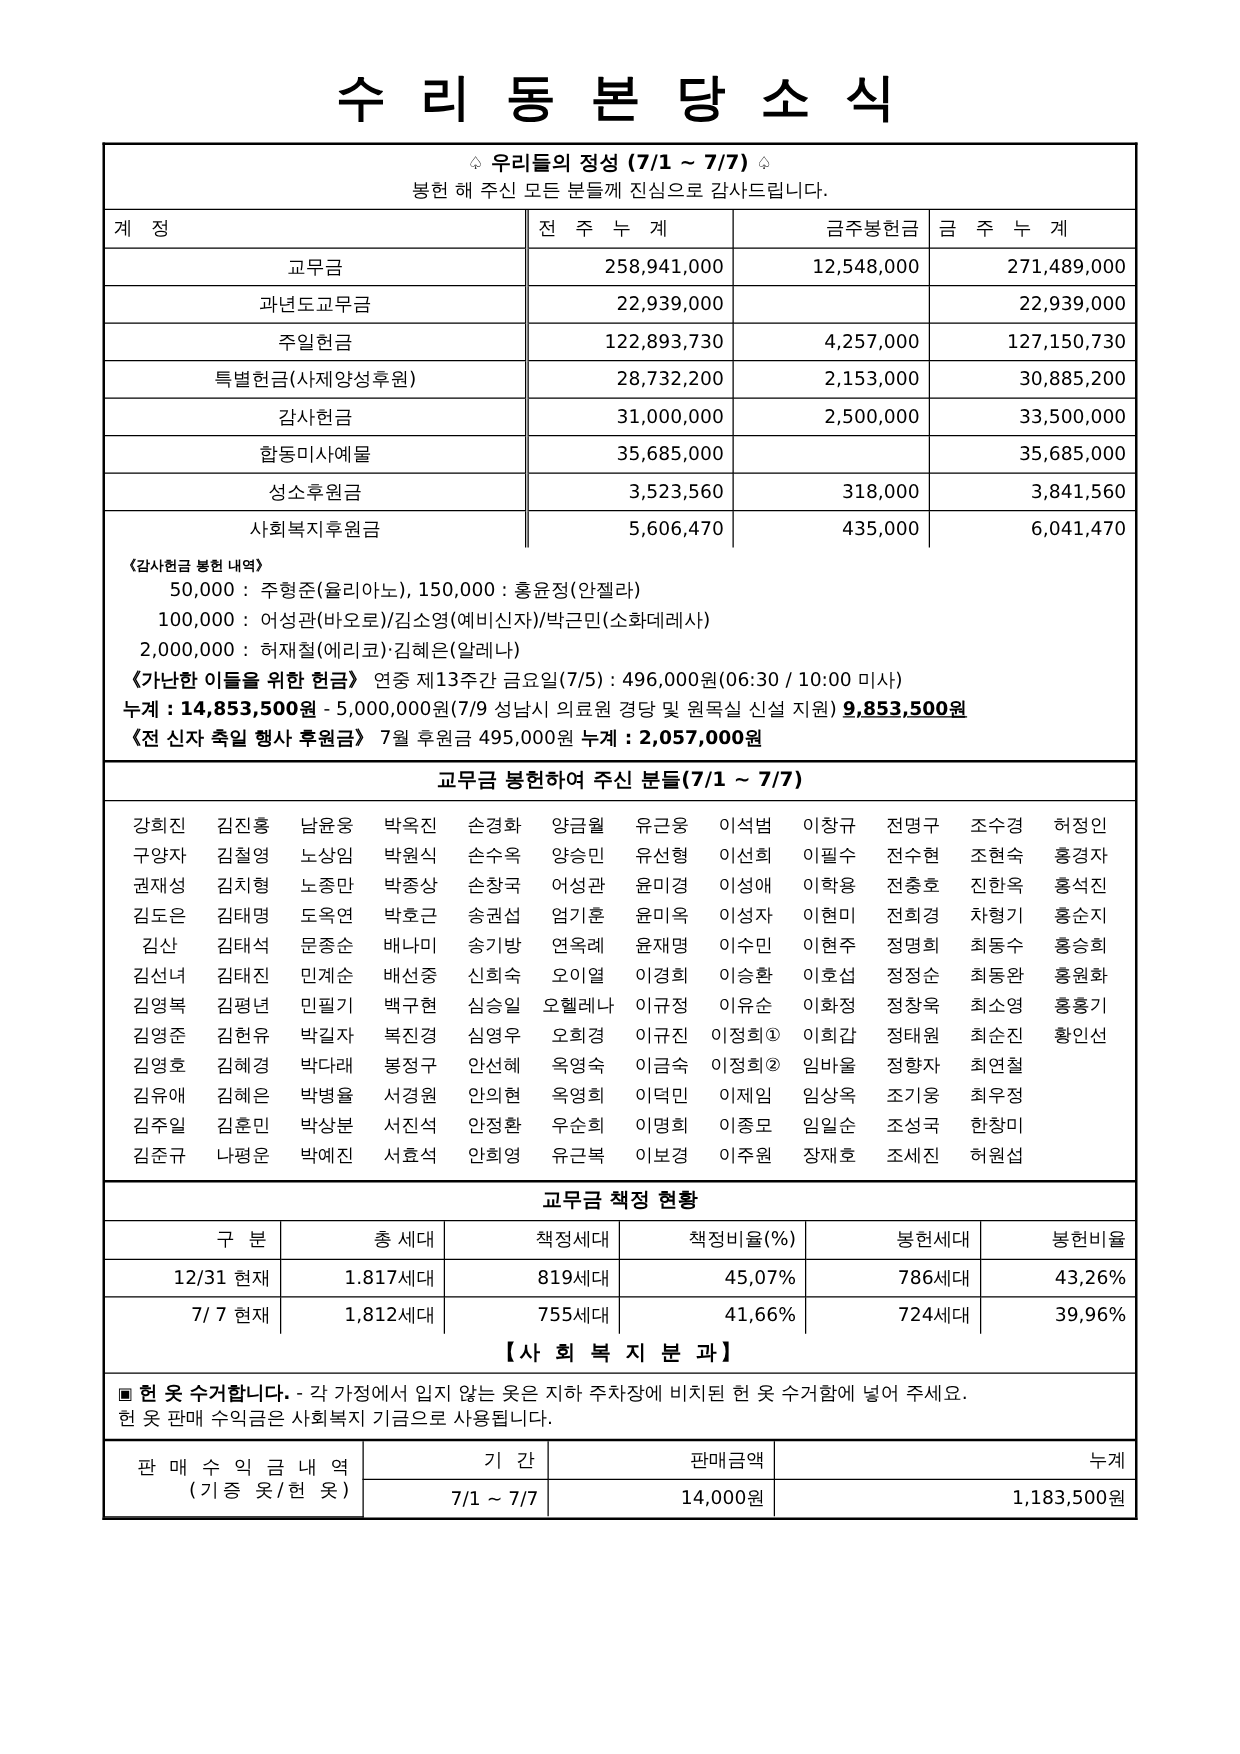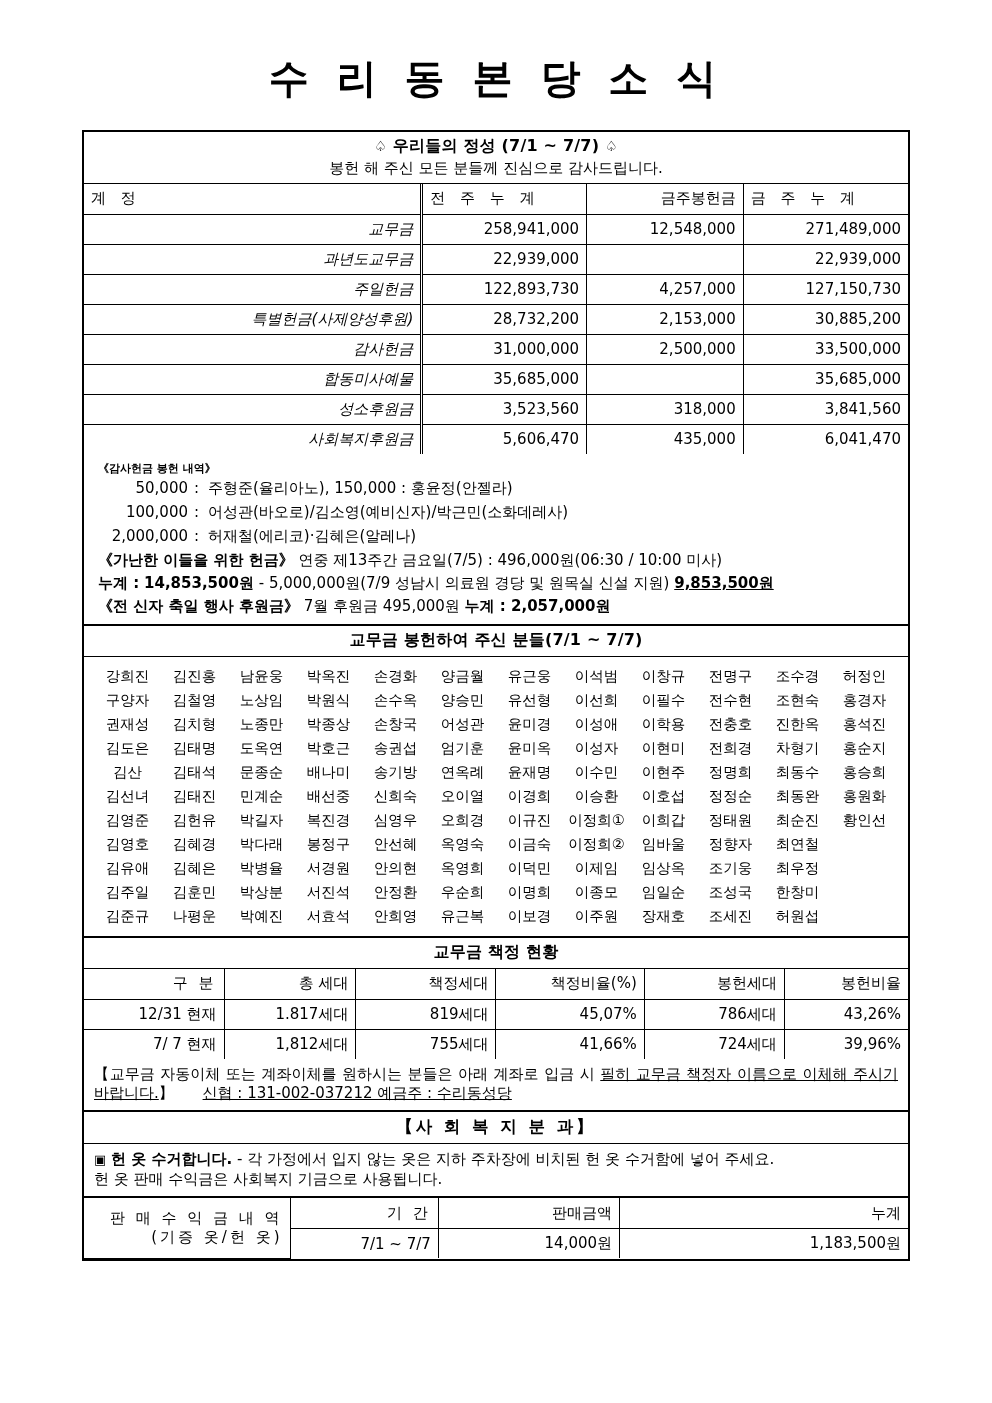--- a/index.html
+++ b/index.html
@@ -18,21 +18,21 @@
   #doc-title {
     text-align: center;
     font-size: 40px;
     font-weight: bold;
     letter-spacing: 7px;
     padding-top: 58px;
     line-height: 1;
     font-family: "DejaVu Sans", "Liberation Sans", sans-serif;
   }
   .sheet {
-    margin: 32px 82px 0 82px;
+    margin: 16px 82px 0 82px;
     border: 2.5px solid #000;
     border-bottom: none;
   }
   .sheet.last { border-bottom: 2.5px solid #000; }
 
   .band {
     border-bottom: 1.5px solid #000;
     text-align: center;
     padding: 4px 0 5px 0;
   }
@@ -57,21 +57,21 @@
     height: 30px;
   }
   table.grid tr td:first-child, table.grid tr th:first-child { border-left: none; }
   table.grid tr td:last-child, table.grid tr th:last-child { border-right: none; }
   table.grid tr:first-child td, table.grid tr:first-child th { border-top: none; }
   table.grid tr:last-child td { border-bottom: none; }
 
   .hd { text-align: left; letter-spacing: 5px; font-size: 16px; }
   .hd-tight { text-align: right; letter-spacing: 0px; font-size: 16px; }
   .num { text-align: right; font-size: 15px; }
-  .acct { text-align: right; font-style: italic; }
+  .acct { text-align: center; }
   .dblright { border-right: 3px double #000 !important; }
 
   
   .detail {
     border-bottom: 2.5px solid #000;
     padding: 9px 14px 10px 14px;
     font-size: 15px;
     line-height: 1.0;
   }
   .dl-h { font-weight: bold; font-size: 11px; margin: 0 0 7px 0; }
@@ -320,20 +320,34 @@
           <td>민계순</td>
           <td>배선중</td>
           <td>신희숙</td>
           <td>오이열</td>
           <td>이경희</td>
           <td>이승환</td>
           <td>이호섭</td>
           <td>정정순</td>
           <td>최동완</td>
           <td>홍원화</td>
+        </tr>
+        <tr>
+          <td>김영복</td>
+          <td>김평년</td>
+          <td>민필기</td>
+          <td>백구현</td>
+          <td>심승일</td>
+          <td>오헬레나</td>
+          <td>이규정</td>
+          <td>이유순</td>
+          <td>이화정</td>
+          <td>정창욱</td>
+          <td>최소영</td>
+          <td>홍홍기</td>
         </tr>
         <tr>
           <td>김영준</td>
           <td>김헌유</td>
           <td>박길자</td>
           <td>복진경</td>
           <td>심영우</td>
           <td>오희경</td>
           <td>이규진</td>
           <td>이정희①</td>
@@ -436,24 +450,20 @@
         <td class="hd-tight">7/ 7 현재</td>
         <td class="hd-tight">1,812세대</td>
         <td class="hd-tight">755세대</td>
         <td class="hd-tight">41,66%</td>
         <td class="hd-tight">724세대</td>
         <td class="hd-tight">39,96%</td>
       </tr>
     </tbody>
       </table>
 
-    <div class="bank">
-      <span>【교무금 자동이체 또는 계좌이체를 원하시는 분들은 아래 계좌로 입금 시 </span><span class="uu">필히 교무금 책정자 이름으로 이체해 주시기 바랍니다.</span><span>】</span>
-      <span style="display:inline-block;width:24px"></span><span class="uu">신협 : 131-002-037212 예금주 : 수리동성당</span>
-    </div>
 
     <div class="welfare-title">【사 회 복 지 분 과】</div>
     <div class="welfare-body">
       <span class="sq">▣</span>
       <b>헌 옷 수거합니다.</b>
       <span>- 각 가정에서 입지 않는 옷은 지하 주차장에 비치된 헌 옷 수거함에 넣어 주세요.</span><br>
       <span>헌 옷 판매 수익금은 사회복지 기금으로 사용됩니다.</span>
     </div>
 
     <table class="grid" style="border-bottom:none">

